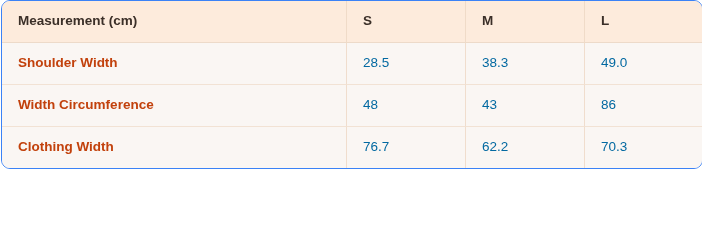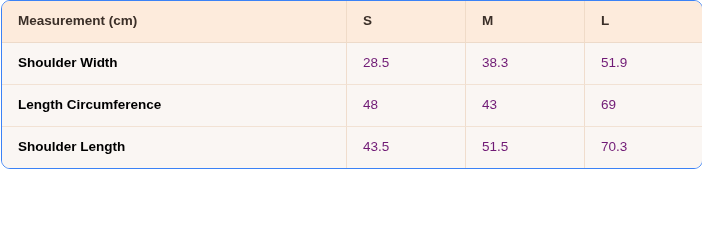--- a/index.html
+++ b/index.html
@@ -67,25 +67,25 @@
   }
   tbody td + td {
     border-left: 1px solid #f0ddcd;
   }
   tbody tr + tr td {
     border-top: 1px solid #f2e2d4;
   }
 
   td.row-label {
     font-weight: bold;
-    color: #000000;
+    color: #c2410c;
   }
   td.value {
     font-weight: normal;
-    color: #701a75;
+    color: #0369a1;
   }
 </style>
 </head>
 <body>
 
 <div class="size-table-wrap">
   <table class="size-table">
     <colgroup>
       <col class="c-label">
       <col class="c-s">
@@ -98,29 +98,29 @@
         <th>S</th>
         <th>M</th>
         <th>L</th>
       </tr>
     </thead>
     <tbody>
       <tr>
         <td class="row-label">Shoulder Width</td>
         <td class="value">28.5</td>
         <td class="value">38.3</td>
-        <td class="value">51.9</td>
+        <td class="value">49.0</td>
       </tr>
       <tr>
-        <td class="row-label">Length Circumference</td>
+        <td class="row-label">Width Circumference</td>
         <td class="value">48</td>
         <td class="value">43</td>
-        <td class="value">69</td>
+        <td class="value">86</td>
       </tr>
       <tr>
-        <td class="row-label">Shoulder Length</td>
-        <td class="value">43.5</td>
-        <td class="value">51.5</td>
+        <td class="row-label">Clothing Width</td>
+        <td class="value">76.7</td>
+        <td class="value">62.2</td>
         <td class="value">70.3</td>
       </tr>
     </tbody>
   </table>
 </div>
 
 </body></html>

